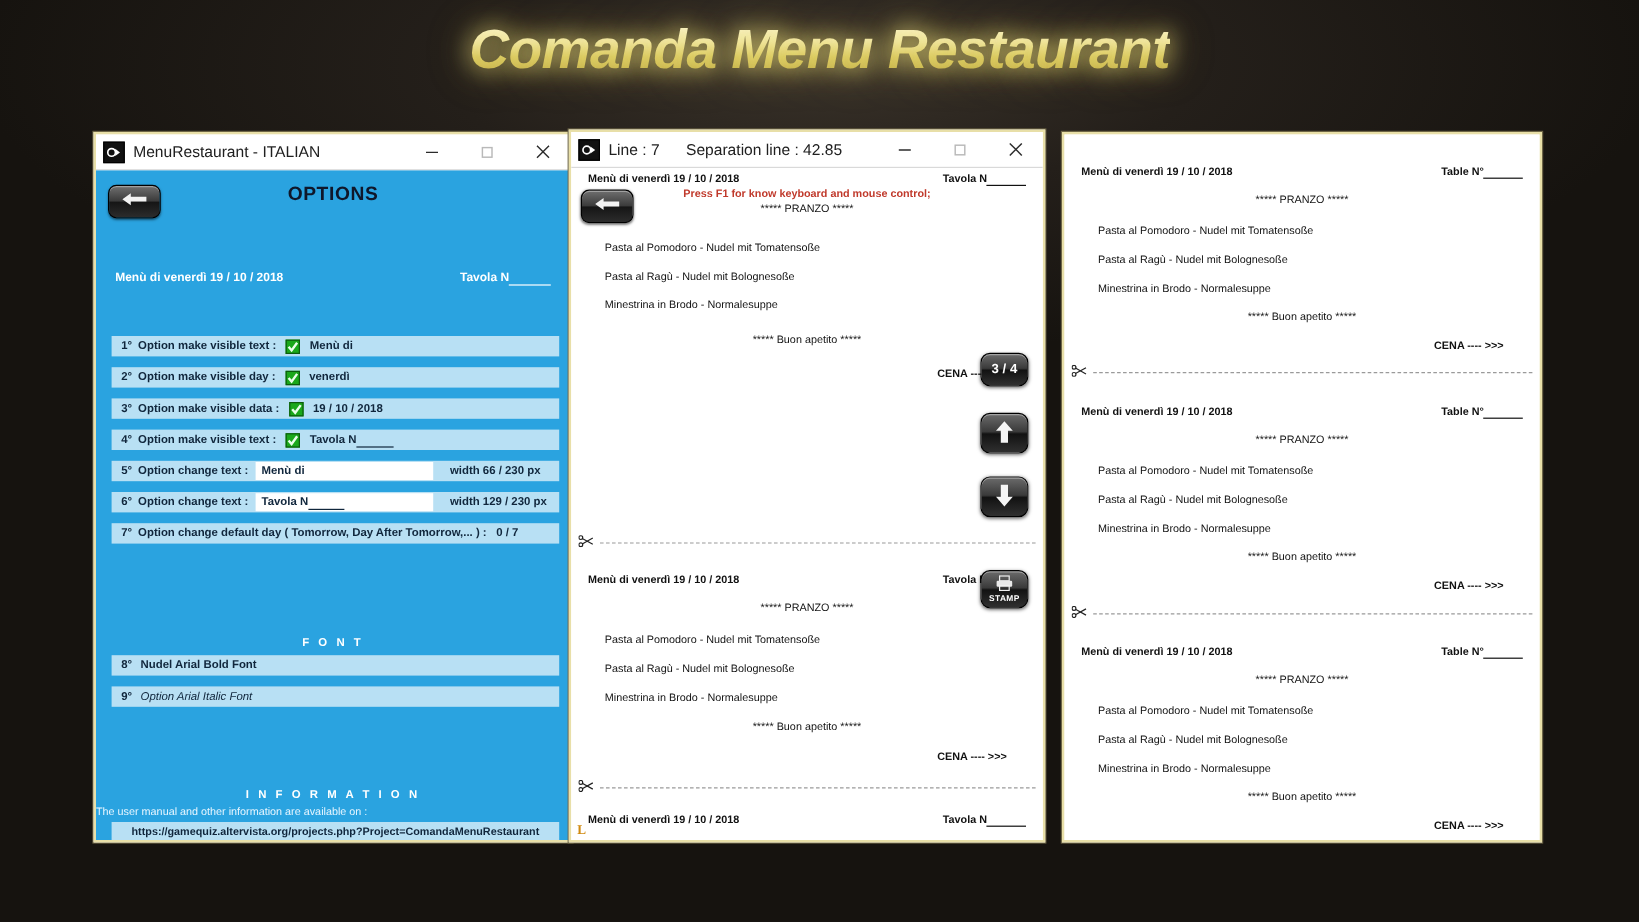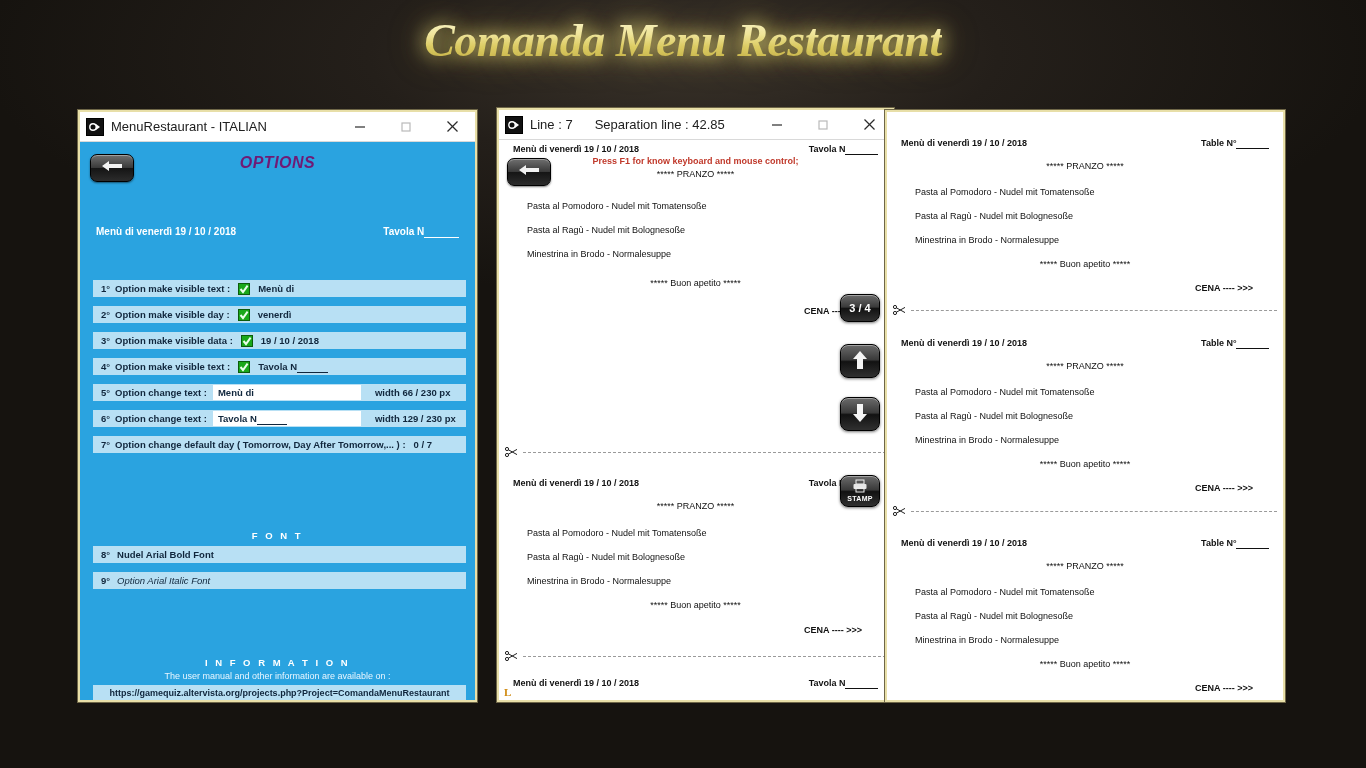--- a/index.html
+++ b/index.html
@@ -18,21 +18,21 @@
   }
 
   
   .banner {
     position: absolute;
     left: 0; top: 14px;
     width: 1366px;
     text-align: center;
   }
   .banner-title {
-    font-family: Liberation Serif, serif;
+    font-family: Liberation Sans, sans-serif;
     font-style: italic;
     font-weight: bold;
     font-size: 46px;
     letter-spacing: -0.5px;
     background: linear-gradient(180deg,#fffde3 0%,#f2e9a8 38%,#d8c85f 62%,#b8a43c 100%);
     -webkit-background-clip: text;
     background-clip: text;
     color: #e9dc8c;
     -webkit-text-fill-color: transparent;
     text-shadow: 0 0 18px rgba(240,225,130,0.55), 0 0 40px rgba(220,200,90,0.35);
@@ -100,22 +100,21 @@
     border: 1px solid #000;
     box-shadow: inset 0 1px 0 rgba(255,255,255,0.35), 0 1px 2px rgba(0,0,0,0.5);
     display: flex; align-items: center; justify-content: center;
   }
   .opt-heading {
     position: absolute;
     left: 0; top: 12px; width: 100%;
     text-align: center;
     font-size: 16px;
     font-weight: bold;
-    font-style: italic;
-    color: #701a75;
+    color: #0f172a;
     letter-spacing: 0.5px;
   }
   .opt-datarow {
     position: absolute;
     left: 0; top: 84px; width: 100%;
     padding: 0 16px;
     display: flex; justify-content: space-between;
     font-size: 10px;
     font-weight: bold;
     color: #ffffff;
@@ -193,38 +192,38 @@
     white-space: nowrap;
   }
   .font-row.bold { font-weight: bold; }
   .font-row.italic { font-style: italic; }
   .font-row .opt-num { font-weight: bold; font-style: normal; margin-right: 7px; }
 
   #info-title { top: 515px; }
   .info-sub {
     position: absolute;
     left: 0; top: 529px; width: 100%;
-    text-align: center;
+    text-align: left;
     font-size: 9px;
     color: #e8f6ff;
   }
   .info-url {
     position: absolute;
     left: 13px; top: 543px;
     width: 373px; height: 16px;
     background: #b8e0f4;
     color: #10263c;
     font-size: 9px;
     font-weight: bold;
     display: flex; align-items: center; justify-content: center;
     white-space: nowrap;
   }
 
   
-  #win-preview { left: 497px; top: 108px; width: 397px; height: 594px; }
+  #win-preview { left: 474px; top: 108px; width: 397px; height: 594px; }
   #win-print   { left: 885px; top: 110px; width: 400px; height: 592px; }
 
   .ticket-body {
     position: relative;
     background: #ffffff;
     height: 100%;
     overflow: hidden;
   }
   #win-preview .ticket-body { height: calc(100% - 30px); }
 

